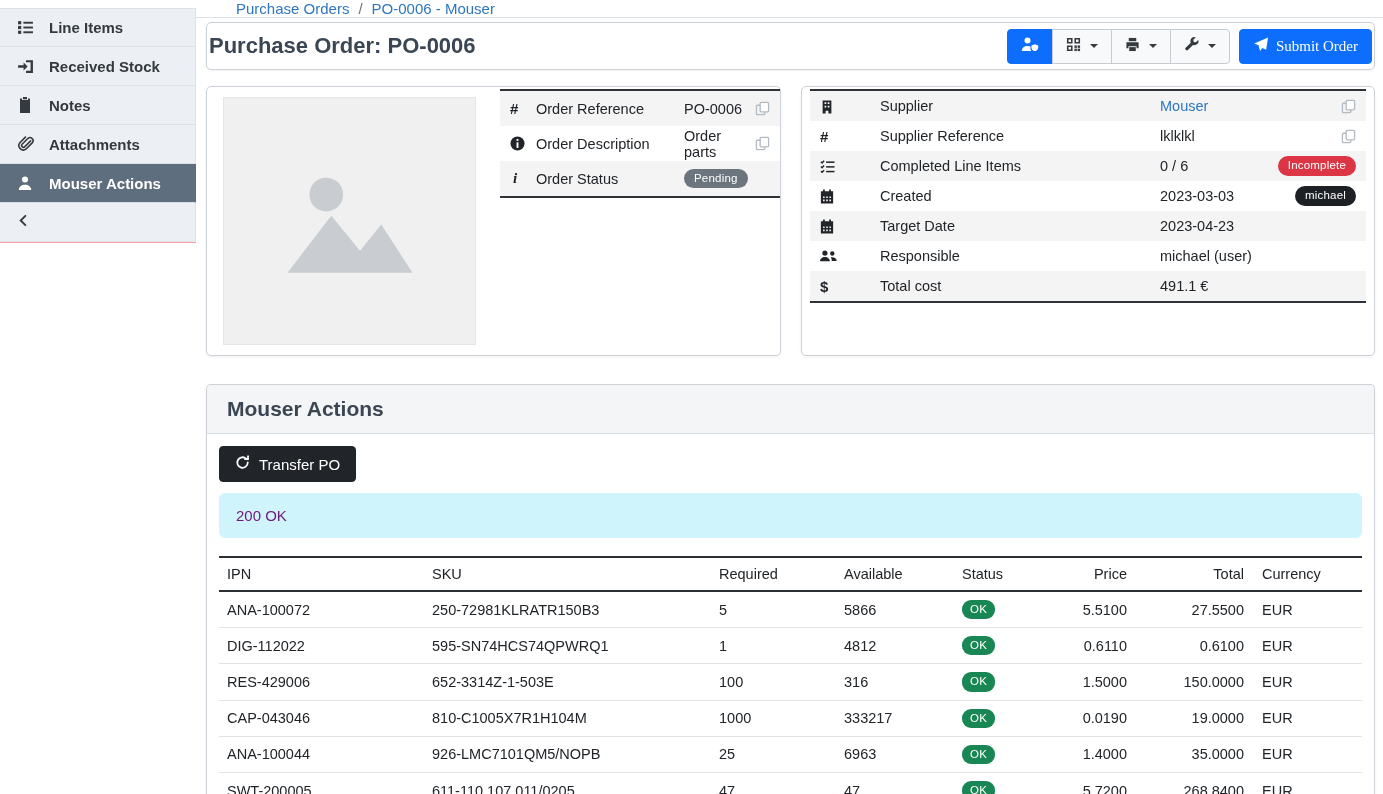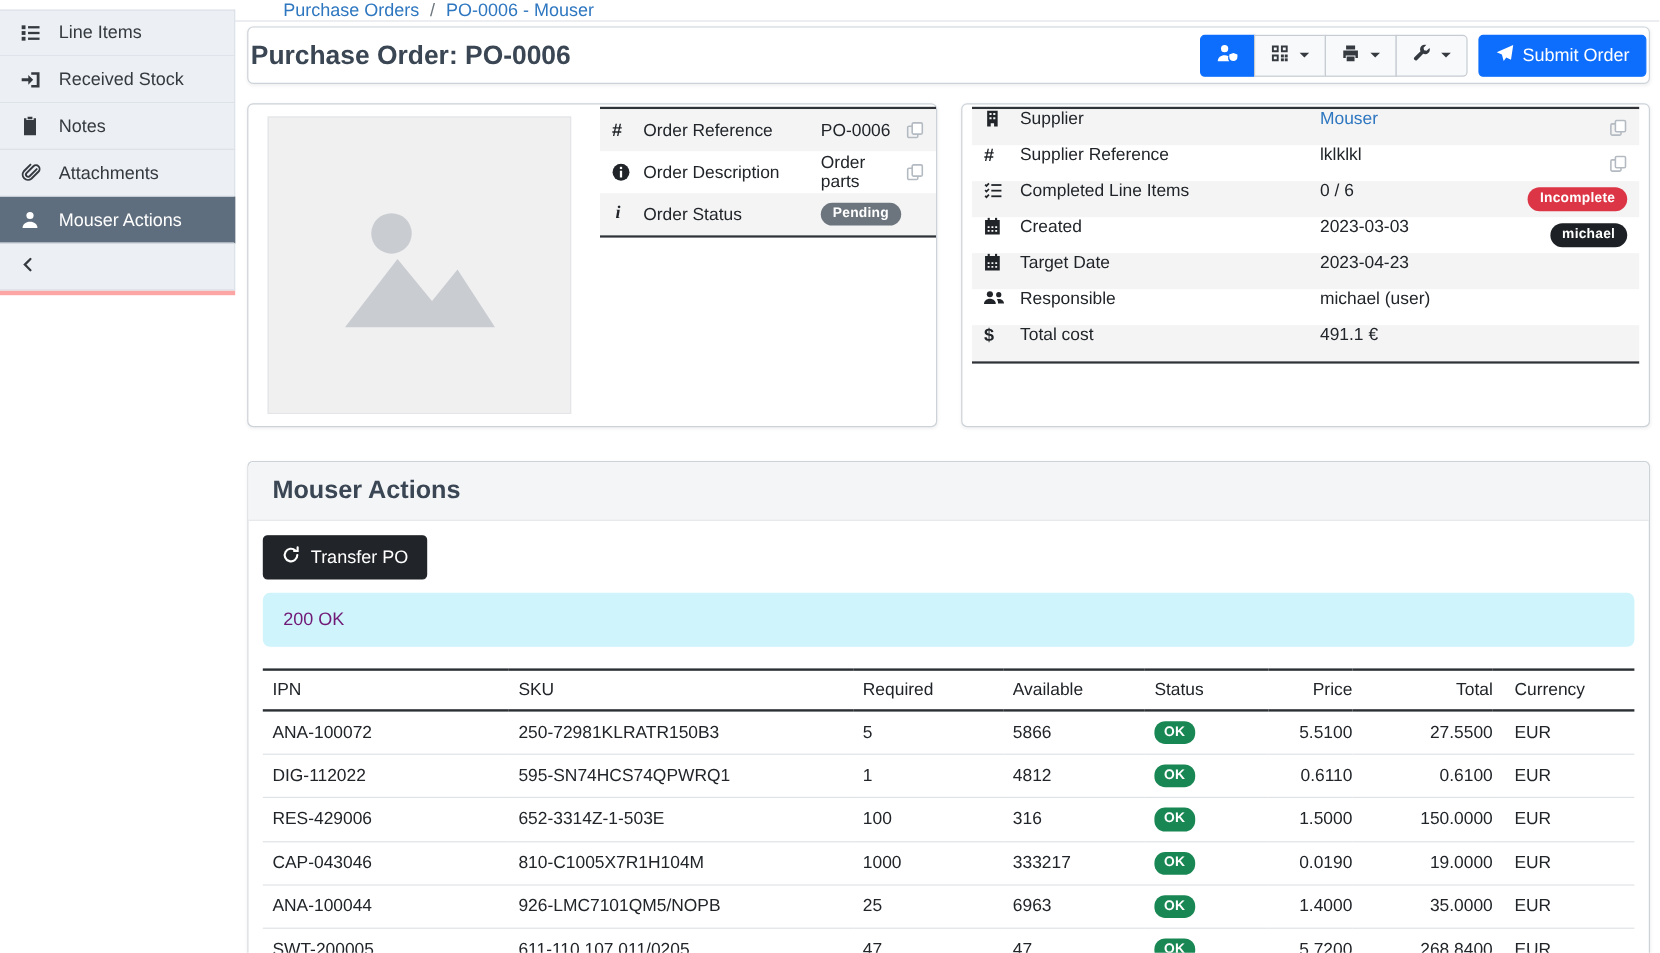--- a/index.html
+++ b/index.html
@@ -8,21 +8,21 @@
     font-family: "Liberation Sans", sans-serif;
     font-size: 14px;
     color: #212529;
     background: #fff;
     width: 1383px; height: 794px; overflow: hidden;
   }
   .app { display:flex; width:1383px; height:794px; }
 
   
   .sidebar { width:196px; flex:none; background:#fff; padding-top:8px; }
-  .side-list { border-bottom:4px solid #fca5a5; }
+  .side-list { border-bottom:1px solid #fca5a5;font-weight:bold; }
   .side-item {
     display:flex; align-items:center; gap:15px;
     padding:10px 16px; background:#eceff3;
     border-bottom:1px solid #dde2e8; border-right:1px solid #dde2e8;
     color:#343a40; font-size:15px; cursor:pointer; height:39px;
   }
   .side-item:first-child { border-top:1px solid #dde2e8; }
   .side-item.active { background:#5f6e7e; color:#fff; border-right-color:#5f6e7e; }
   .side-item .ico { width:18px; display:inline-flex; justify-content:center; color:inherit; }
   .side-collapse {
@@ -42,21 +42,21 @@
   .content { padding:4px 8px 0 10px; }
 
   .panel {
     background:#fff; border:1px solid #ccd2d8; border-radius:5px;
     box-shadow:0 1px 3px rgba(0,0,0,0.06);
   }
 
   
   .header-panel { display:flex; align-items:center; justify-content:space-between; padding:7px 2px; height:48px; }
   .page-title { font-size:22px; font-weight:600; color:#3a4653; }
-  .header-actions { display:flex; align-items:center; }
+  .header-actions { display:flex; align-items:center;font-family:Liberation Serif, serif; }
   .btn {
     height:35px; display:inline-flex; align-items:center; gap:7px;
     border:1px solid #c6ccd2; background:#f8f9fa; color:#343a40;
     padding:0 13px; font-size:14.5px; cursor:pointer; font-family:inherit;
   }
   .btn-group { display:flex; }
   .btn-group .btn + .btn { margin-left:-1px; }
   .btn-group .btn:first-child { border-radius:4px 0 0 4px; }
   .btn-group .btn:last-child { border-radius:0 4px 4px 0; }
   .btn.primary { background:#0d6efd; border-color:#0d6efd; color:#fff; }
@@ -75,36 +75,36 @@
   }
 
   .ltable { flex:1; margin-left:24px; border-top:2px solid #2f3337; border-bottom:2px solid #2f3337; align-self:flex-start; }
   .lrow { display:flex; align-items:center; height:35px; padding:0 10px; font-size:14.5px; }
   .lrow:nth-child(odd) { background:#f4f4f5; }
   .lrow .ic { width:26px; color:#212529; display:inline-flex; }
   .lrow .lbl { width:148px; }
   .lrow .val { flex:1; }
 
   .rtable { border-top:2px solid #2f3337; border-bottom:2px solid #2f3337; }
-  .drow { display:flex; height:30px; padding:0 10px; font-size:14.5px; }
+  .drow { display:flex; align-items:center; height:30px; padding:0 10px; font-size:14.5px;gap:30px; }
   .drow:nth-child(odd) { background:#f4f4f5; }
   .drow .ic { width:30px; color:#212529; display:inline-flex; }
   .drow .lbl { width:250px; }
   .drow .val { flex:1; }
   .right-slot { margin-left:auto; display:inline-flex; align-items:center; }
 
   .glyph { font-weight:700; font-size:15px; }
   .info-i { font-family:"Liberation Serif", serif; font-style:italic; font-weight:700; font-size:15px; padding-left:3px; }
   .link { color:#2e77c0; text-decoration:none; cursor:pointer; }
 
   .badge {
     display:inline-block; padding:3px 10px; border-radius:10px;
-    font-size:11.5px; font-weight:700; color:#fff; line-height:1.15; letter-spacing:.2px;
-  }
-  .badge.gray  { background:#6c757d; font-weight:700; }
+    font-size:11.5px; font-weight:400; color:#fff; line-height:1.15; letter-spacing:.2px;
+  }
+  .badge.gray  { background:#6c757d; font-weight:400; }
   .badge.red   { background:#dc3545; }
   .badge.black { background:#1d2125; }
   .badge.green { background:#198754; padding:3px 8px; border-radius:9px; }
 
   .copy-btn { display:inline-flex; cursor:pointer; }
 
   
   .actions-panel { margin-top:28px; border-radius:5px 5px 0 0; border-bottom:none; }
   .panel-header {
     padding:12px 20px; border-bottom:1px solid #d9dee3; background:#f4f5f7;

